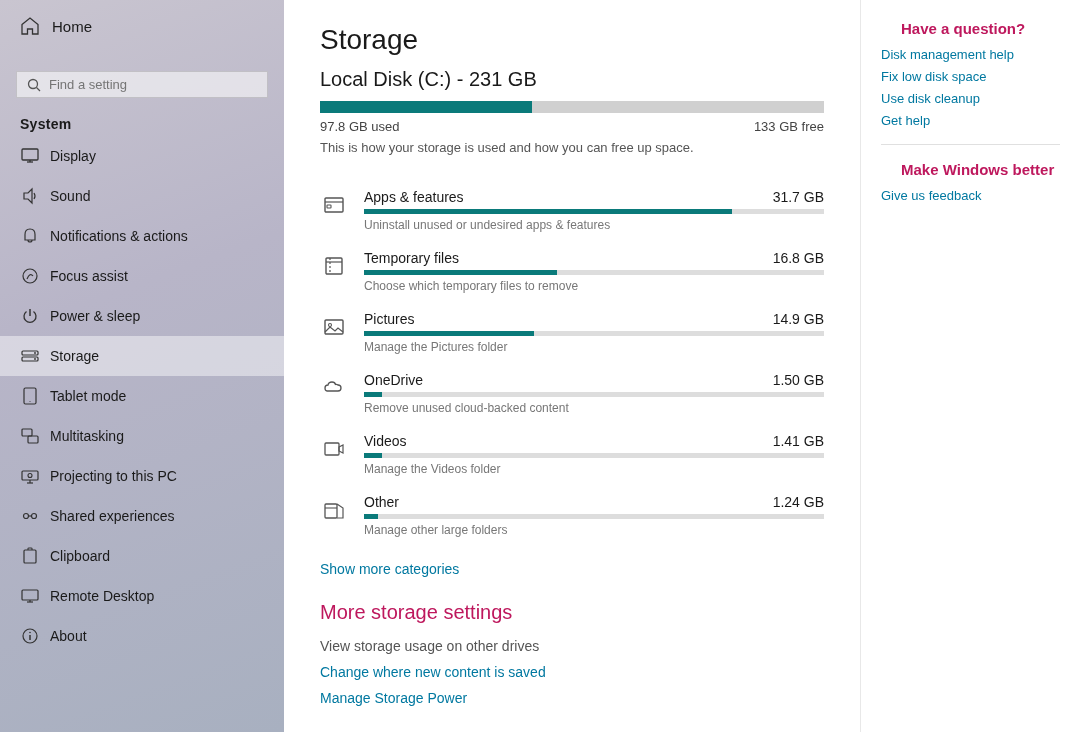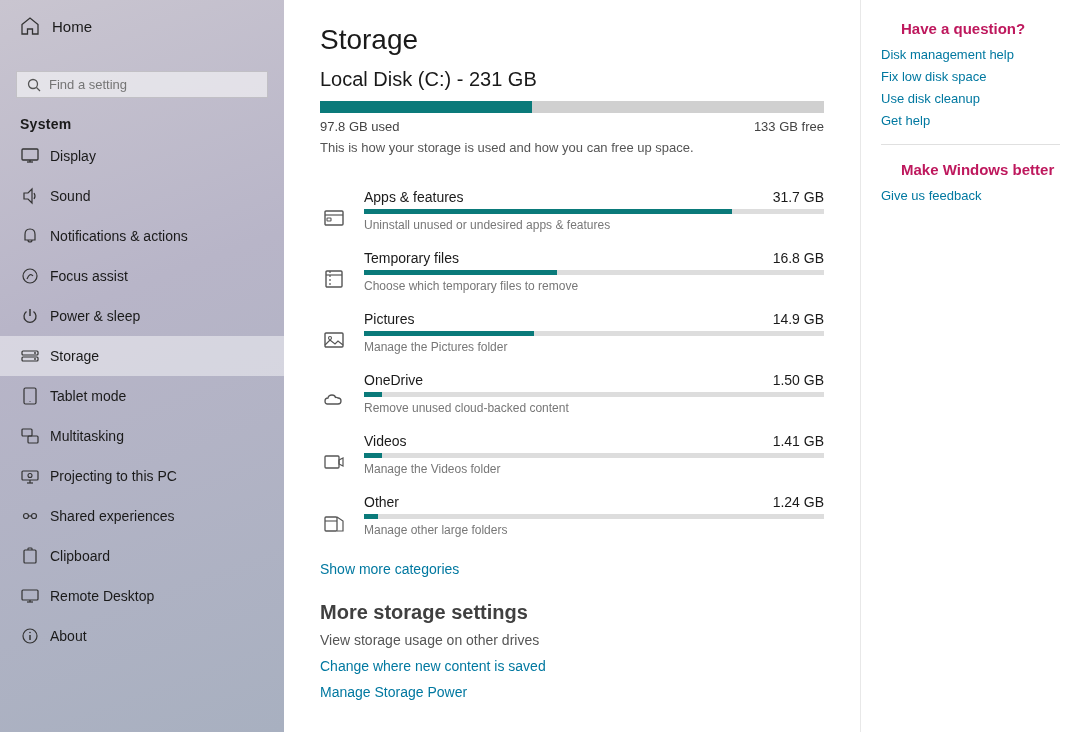--- a/index.html
+++ b/index.html
@@ -121,21 +121,21 @@
     }
 
     .storage-desc {
       font-size: 13px;
       color: #555;
       margin-bottom: 34px;
     }
 
     .storage-item {
       display: flex;
-      align-items: flex-end;
+      align-items: flex-start;
       gap: 16px;
       margin-bottom: 18px;
     }
     .storage-item-icon {
       width: 28px;
       min-width: 28px;
       height: 28px;
       display: flex;
       align-items: center;
       justify-content: center;
@@ -165,23 +165,23 @@
       font-size: 14px;
       cursor: pointer;
       text-decoration: none;
       margin-top: 6px;
       display: inline-block;
       margin-bottom: 24px;
     }
 
     .more-storage-title {
       font-size: 20px;
-      font-weight: 700;
-      color: #404040;
-      margin-bottom: 8px;
+      font-weight: 400;
+      color: #be185d;
+      margin-bottom: 14px;
     }
 
     .storage-link {
       font-size: 14px;
       color: #555;
       margin-bottom: 10px;
       cursor: pointer;
     }
 
     .storage-action-link {

